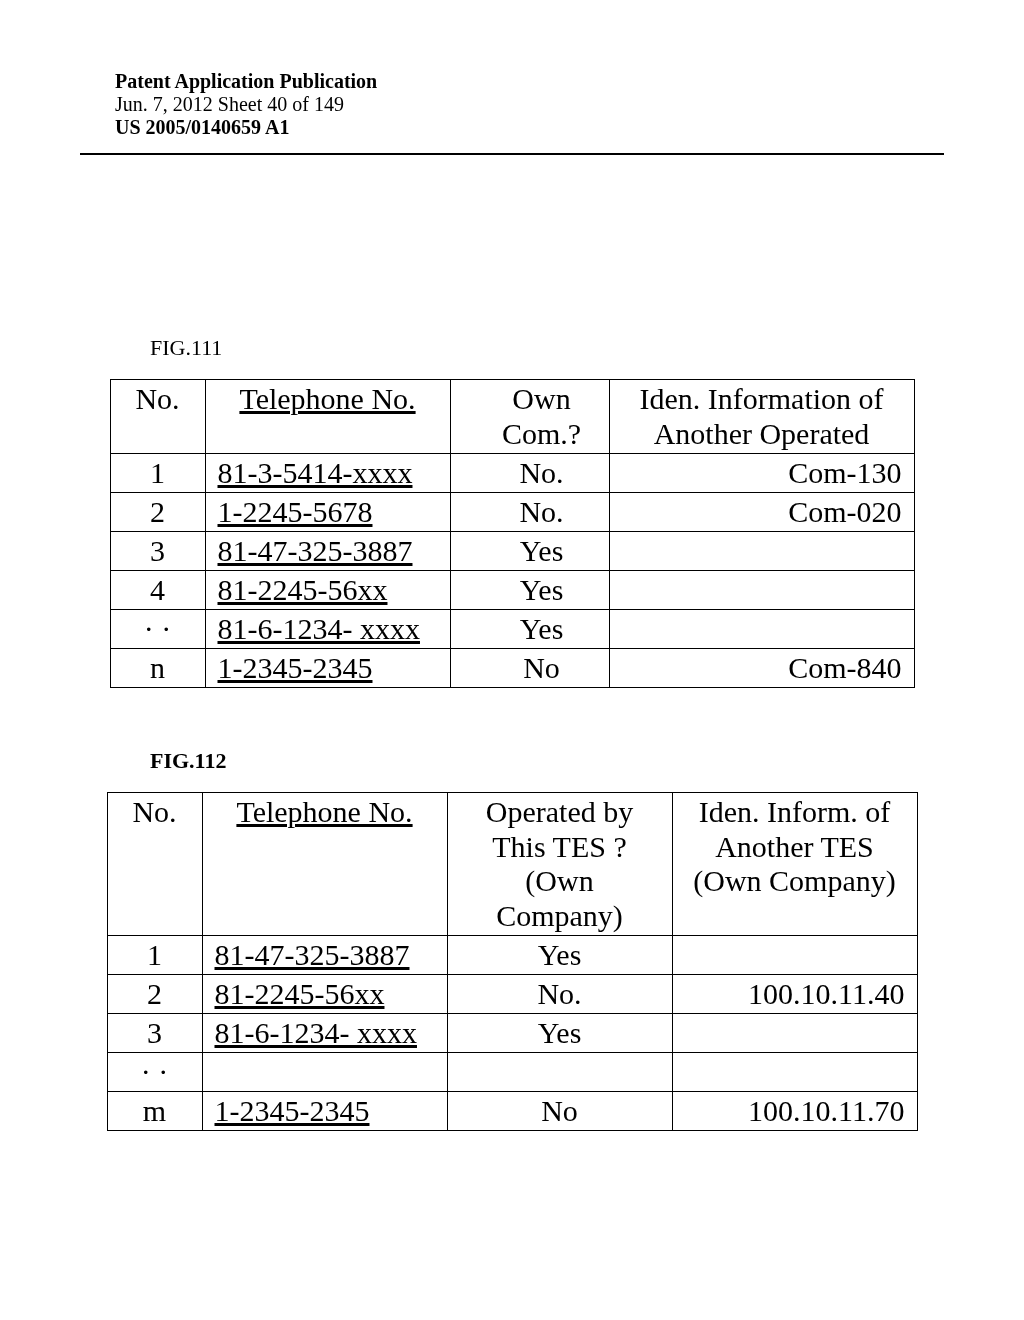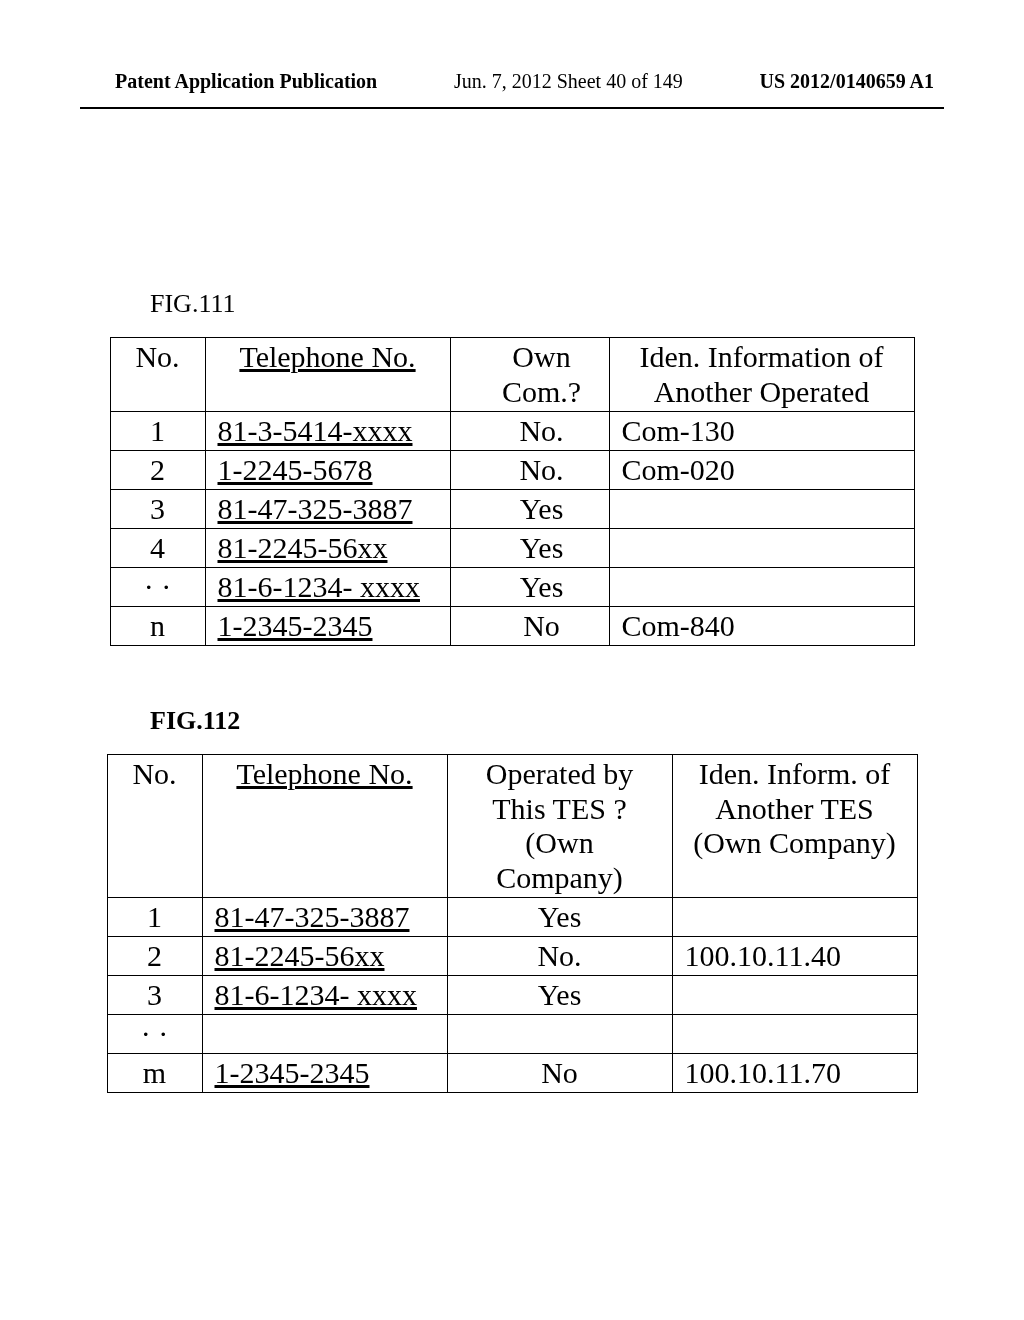--- a/index.html
+++ b/index.html
@@ -10,40 +10,41 @@
     width: 1024px;
     height: 1320px;
     position: relative;
   }
   .page-header {
     display: flex;
     justify-content: space-between;
     align-items: baseline;
     padding: 70px 90px 10px 115px;
     font-size: 20px;
+    flex-direction: column;
   }
   .page-header .left {
     font-weight: bold;
   }
   .page-header .center {
     text-align: center;
   }
   .page-header .right {
     font-weight: bold;
   }
   .header-rule {
     border: none;
     border-top: 2px solid #000;
     margin: 4px 80px 0 80px;
   }
   .content {
     padding: 0 80px;
   }
   .fig-label {
-    font-size: 26px;
+    font-size: 22px;
     margin: 180px 0 18px 70px;
   }
   .fig-label.second {
     margin-top: 60px;
     font-weight: bold;
   }
   table.data {
     border-collapse: collapse;
     margin: 0 auto;
     font-size: 30px;
@@ -53,34 +54,34 @@
     padding: 2px 12px;
     vertical-align: top;
     font-weight: normal;
   }
   table.data th {
     text-align: center;
   }
   .col-no { width: 70px; text-align: center; }
   .col-tel { width: 220px; text-align: left; padding-left: 18px; text-decoration: underline; }
   .col-3 { text-align: center; }
-  .col-4 { text-align: left; }
+  .col-4 { text-align: right; }
   .t1 .col-3 { width: 110px; padding-left: 36px; }
   .t1 .col-4 { width: 280px; padding-left: 12px; }
   .t2 .col-3 { width: 200px; }
   .t2 .col-4 { width: 220px; }
   .hdr-line { display: block; line-height: 1.15; }
 </style>
 </head>
 <body>
 
 <div class="page-header">
   <span class="left">Patent Application Publication</span>
   <span class="center">Jun. 7, 2012  Sheet 40 of 149</span>
-  <span class="right">US 2012/0140659 A1</span>
+  <span class="right">US 2005/0140659 A1</span>
 </div>
 <hr class="header-rule">
 
 <div class="content">
 
   <div class="fig-label">FIG.111</div>
 
   <table class="data t1">
     <thead>
       <tr>

